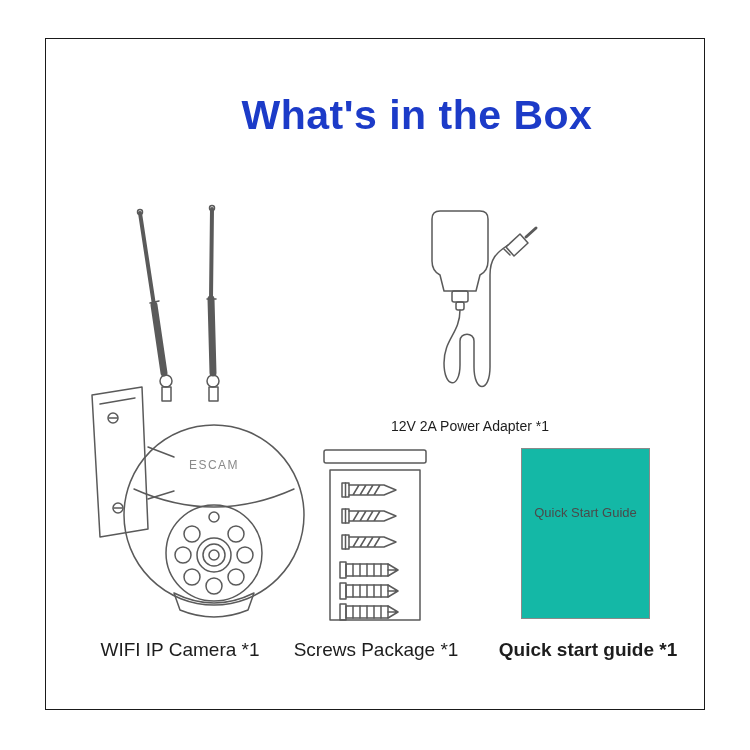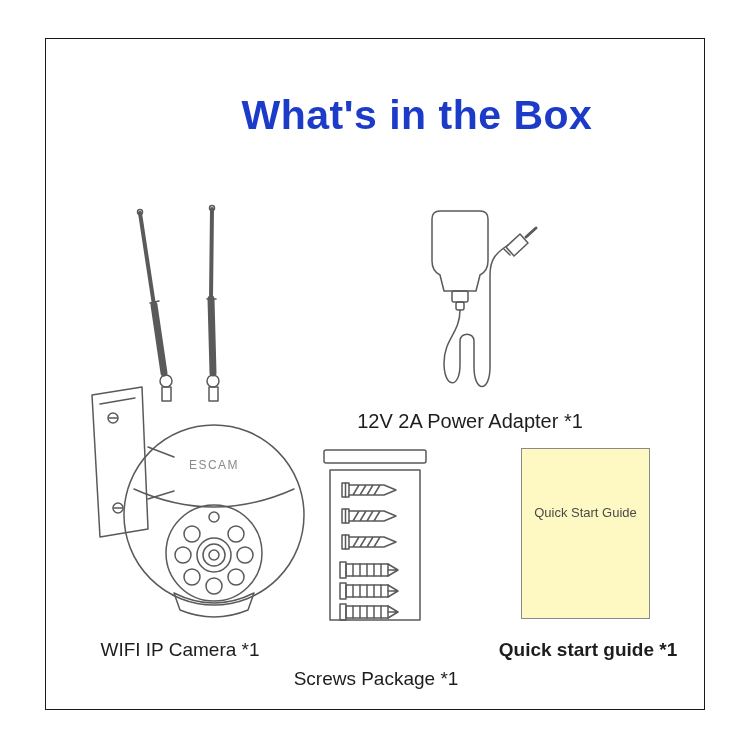--- a/index.html
+++ b/index.html
@@ -1,24 +1,24 @@
 <!DOCTYPE html>
 <html><head>
 <meta charset="utf-8">
 <style>
   html,body{margin:0;padding:0;background:#ffffff;font-family:"Liberation Sans",sans-serif;}
   .canvas{position:relative;width:750px;height:750px;background:#ffffff;overflow:hidden;}
   .frame{position:absolute;left:45px;top:38px;width:660px;height:672px;border:1px solid #1a1a1a;box-sizing:border-box;background:#ffffff;}
   .title{position:absolute;left:0;top:92px;width:750px;text-align:center;font-size:41px;font-weight:bold;letter-spacing:0.5px;}
   .item-label{position:absolute;text-align:center;color:#1d1d1d;font-size:19px;}
-  .adapter-label{position:absolute;text-align:center;color:#1d1d1d;font-size:20px;}
+  .adapter-label{position:absolute;text-align:center;color:#1d1d1d;font-size:14px;margin-top:8px;}
   svg{position:absolute;overflow:visible;}
   .line{stroke:#5a5a5a;fill:none;stroke-width:1.5;stroke-linecap:round;stroke-linejoin:round;}
   .thick{stroke:#5a5a5a;fill:none;stroke-linecap:round;}
-  .guide-box{position:absolute;left:521px;top:448px;width:129px;height:171px;border:1px solid #8a8a8a;box-sizing:border-box;background:#fef9c3;}
+  .guide-box{position:absolute;left:521px;top:448px;width:129px;height:171px;border:1px solid #8a8a8a;box-sizing:border-box;background:#14b8a6;}
   .guide-cover-text{position:absolute;left:0;top:56px;width:100%;text-align:center;font-size:13px;color:#4a4a4a;}
 </style>
 </head>
 <body>
 
 <div class="canvas">
 
   <div class="frame"></div>
 
   <div class="title" style="color: rgb(28, 59, 200); margin-left: 42px;">What's in the Box</div>
@@ -136,17 +136,17 @@
   </svg>
 
   <div class="guide-box">
     <div class="guide-cover-text">Quick Start Guide</div>
   </div>
 
   <div class="adapter-label" style="left:352px;top:410px;width:236px;">12V 2A Power Adapter  *1</div>
 
   <div class="item-label" style="left:58px;top:639px;width:244px;text-align:center;">WIFI IP Camera  *1</div>
 
-  <div class="item-label" style="left:285px;top:668px;width:182px;">Screws Package  *1</div>
+  <div class="item-label" style="left:285px;top:639px;width:182px;">Screws Package  *1</div>
 
   <div class="item-label" style="left:488px;top:639px;width:200px;font-weight:bold;">Quick start guide  *1</div>
 
 </div>
 
 </body></html>

